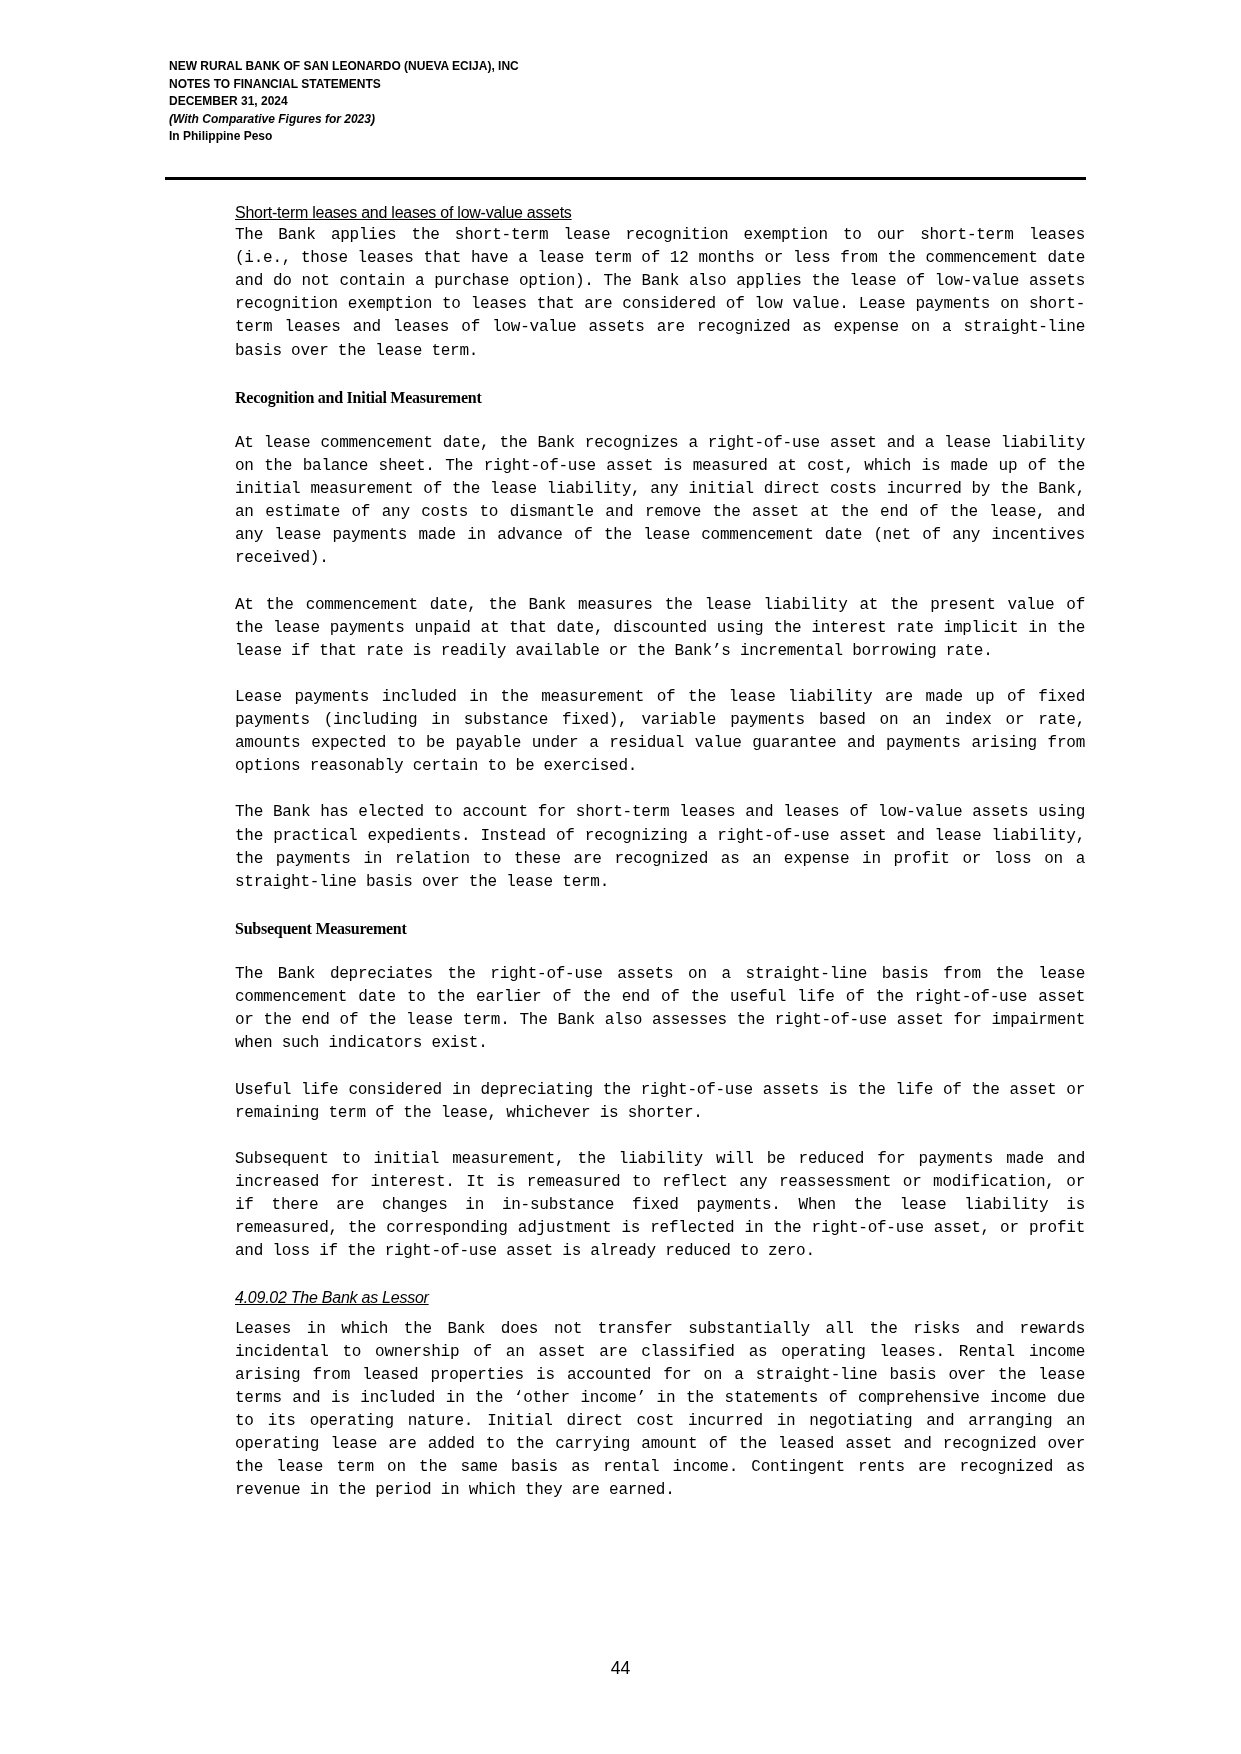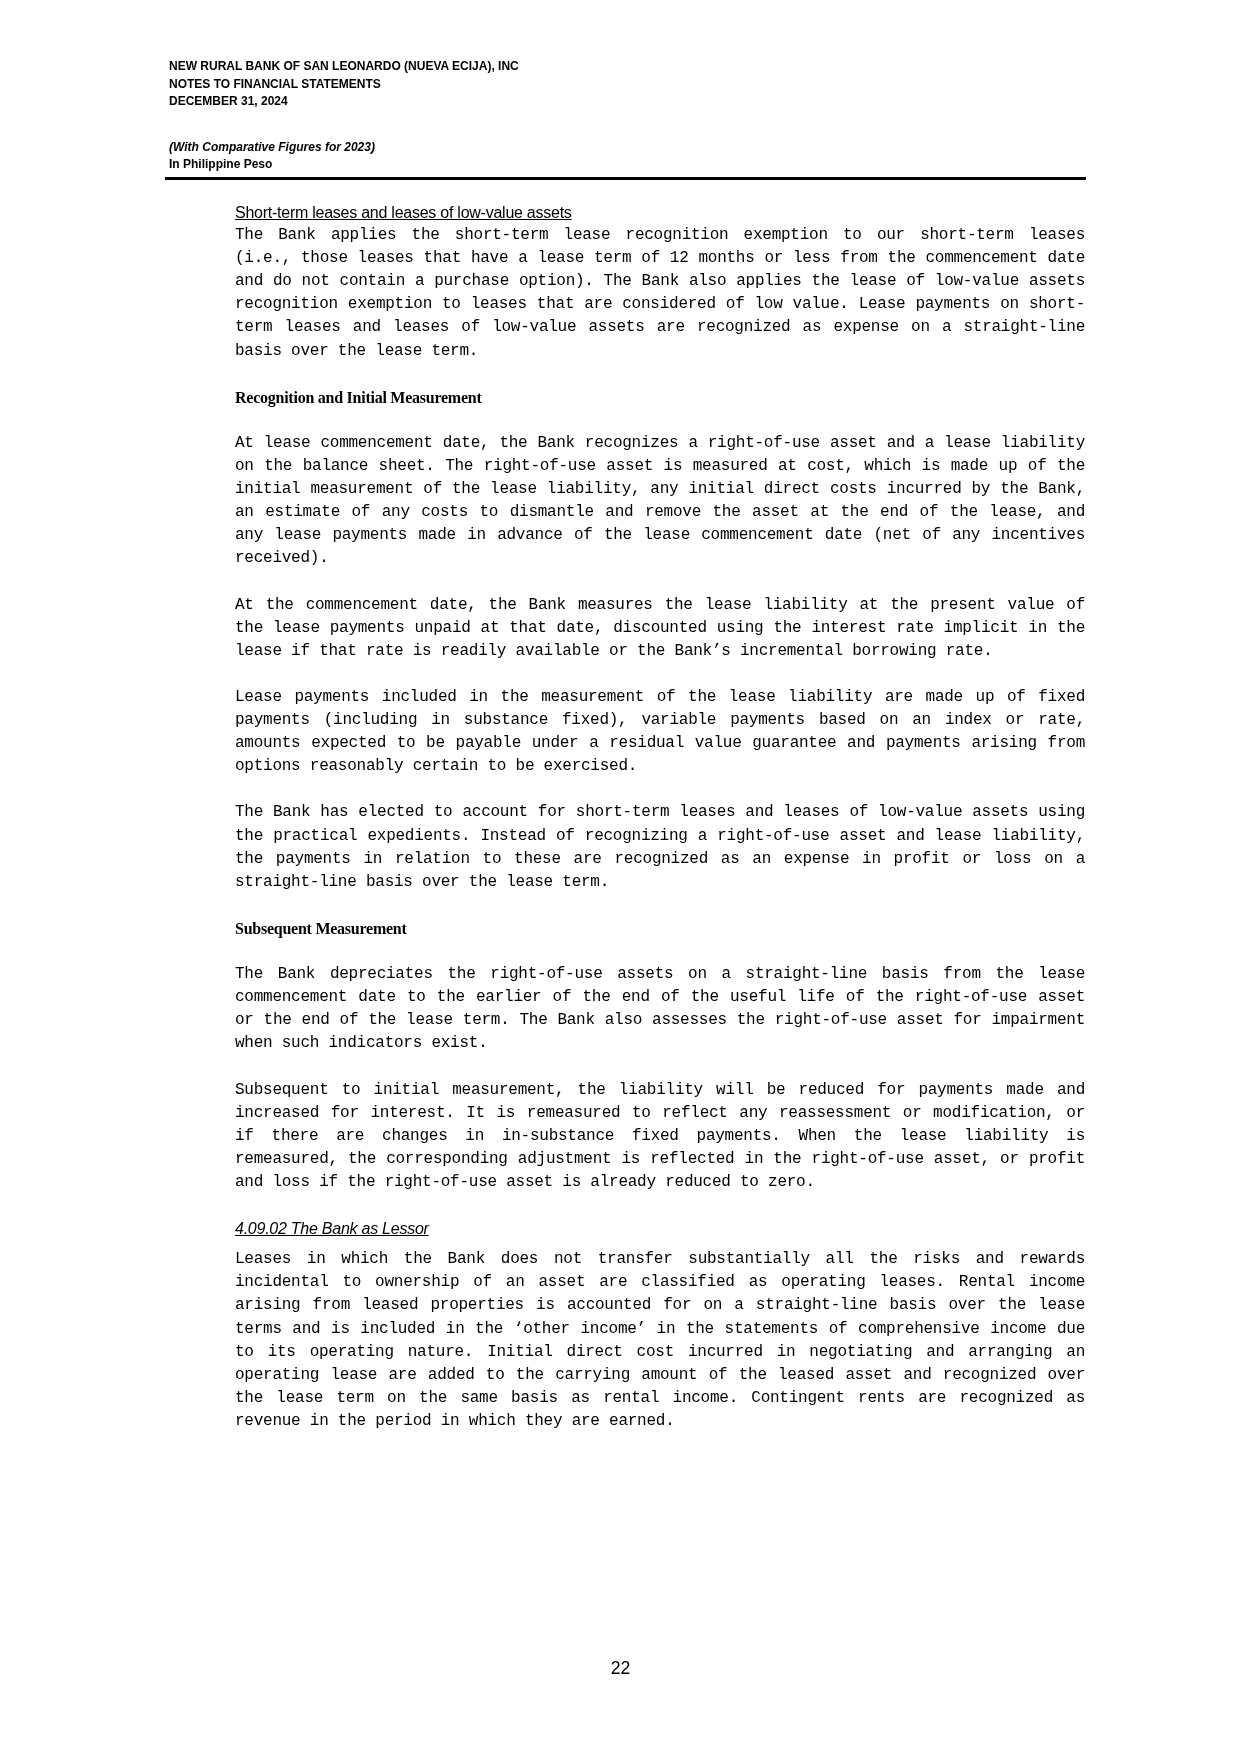--- a/index.html
+++ b/index.html
@@ -1,19 +1,19 @@
 <!DOCTYPE html>
 <html><head>
 <meta charset="utf-8">
 <style>
   html, body { margin: 0; padding: 0; background: #ffffff; }
   body { width: 1241px; height: 1754px; position: relative; overflow: hidden;
          font-family: "Liberation Sans", sans-serif; color: #000; }
   .header { position: absolute; left: 169px; top: 58px; font-size: 12px; font-weight: bold; line-height: 17.5px; }
-  .header .italic { font-style: italic; margin-top: 28px; }
+  .header .italic { font-style: italic; }
   .rule { position: absolute; left: 165px; top: 177px; width: 921px; height: 3px; background: #000; }
   .body { position: absolute; left: 235px; top: 201px; width: 850px; font-size: 16px; line-height: 23.1px; letter-spacing: -0.25px; }
   .p { text-align: justify; margin: 0 0 23.1px 0; font-family: Liberation Mono, monospace; }
   .p.nogap { margin-bottom: 0; margin-top: 8px; }
   .sub { text-decoration: underline; margin: 0; }
   .sub.italic { font-style: italic; }
   .h { font-weight: bold; margin: 0 0 23.1px 0; font-family: Liberation Serif, serif; }
   .pagenum { position: absolute; left: 0; width: 1241px; top: 1658px; text-align: center; font-size: 17.6px; }
 </style>
 </head>
@@ -34,19 +34,20 @@
   <p class="p">The Bank applies the short-term lease recognition exemption to our short-term leases (i.e., those leases that have a lease term of 12 months or less from the commencement date and do not contain a purchase option). The Bank also applies the lease of low-value assets recognition exemption to leases that are considered of low value. Lease payments on short-term leases and leases of low-value assets are recognized as expense on a straight-line basis over the lease term.</p>
 
   <div class="h">Recognition and Initial Measurement</div>
   <p class="p">At lease commencement date, the Bank recognizes a right-of-use asset and a lease liability on the balance sheet.  The right-of-use asset is measured at cost, which is made up of the initial measurement of the lease liability, any initial direct costs incurred by the Bank, an estimate of any costs to dismantle and remove the asset at the end of the lease, and any lease payments made in advance of the lease commencement date (net of any incentives received).</p>
   <p class="p">At the commencement date, the Bank measures the lease liability at the present value of the lease payments unpaid at that date, discounted using the interest rate implicit in the lease if that rate is readily available or the Bank’s incremental borrowing rate.</p>
   <p class="p">Lease payments included in the measurement of the lease liability are made up of fixed payments (including in substance fixed), variable payments based on an index or rate, amounts expected to be payable under a residual value guarantee and payments arising from options reasonably certain to be exercised.</p>
   <p class="p">The Bank has elected to account for short-term leases and leases of low-value assets using the practical expedients. Instead of recognizing a right-of-use asset and lease liability, the payments in relation to these are recognized as an expense in profit or loss on a straight-line basis over the lease term.</p>
 
   <div class="h">Subsequent Measurement</div>
   <p class="p">The Bank depreciates the right-of-use assets on a straight-line basis from the lease commencement date to the earlier of the end of the useful life of the right-of-use asset or the end of the lease term.  The Bank also assesses the right-of-use asset for impairment when such indicators exist.</p>
+  <p class="p">Useful life considered in depreciating the right-of-use assets is the life of the asset or remaining term of the lease, whichever is shorter.</p>
   <p class="p">Subsequent to initial measurement, the liability will be reduced for payments made and increased for interest.  It is remeasured to reflect any reassessment or modification, or if there are changes in in-substance fixed payments. When the lease liability is remeasured, the corresponding adjustment is reflected in the right-of-use asset, or profit and loss if the right-of-use asset is already reduced to zero.</p>
 
   <div class="sub italic">4.09.02 The Bank as Lessor</div>
   <p class="p nogap">Leases in which the Bank does not transfer substantially all the risks and rewards incidental to ownership of an asset are classified as operating leases. Rental income arising from leased properties is accounted for on a straight-line basis over the lease terms and is included in the ‘other income’ in the statements of comprehensive income due to its operating nature. Initial direct cost incurred in negotiating and arranging an operating lease are added to the carrying amount of the leased asset and recognized over the lease term on the same basis as rental income. Contingent rents are recognized as revenue in the period in which they are earned.</p>
 </div>
 
-<div class="pagenum">22</div>
+<div class="pagenum">44</div>
 
 </body></html>

